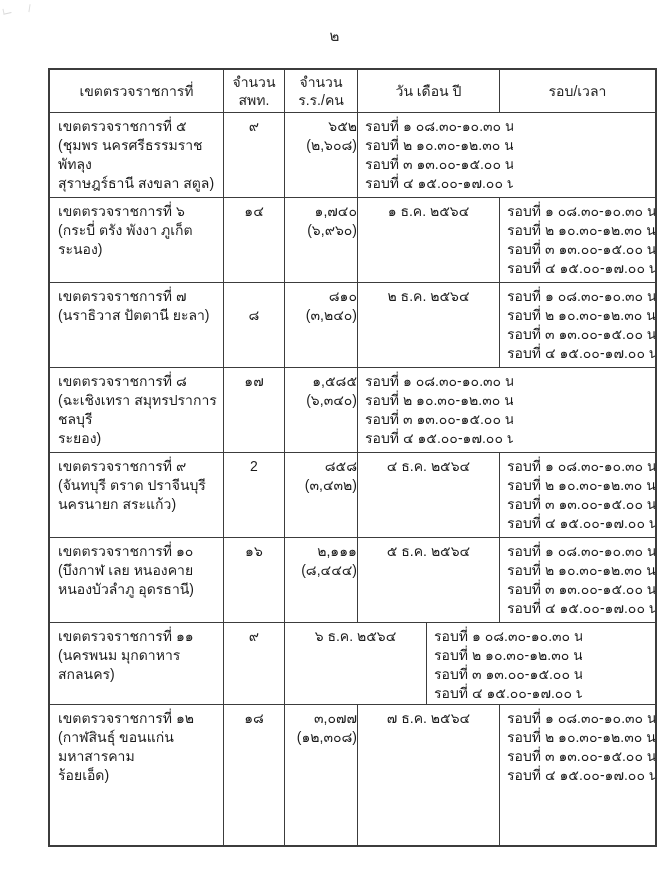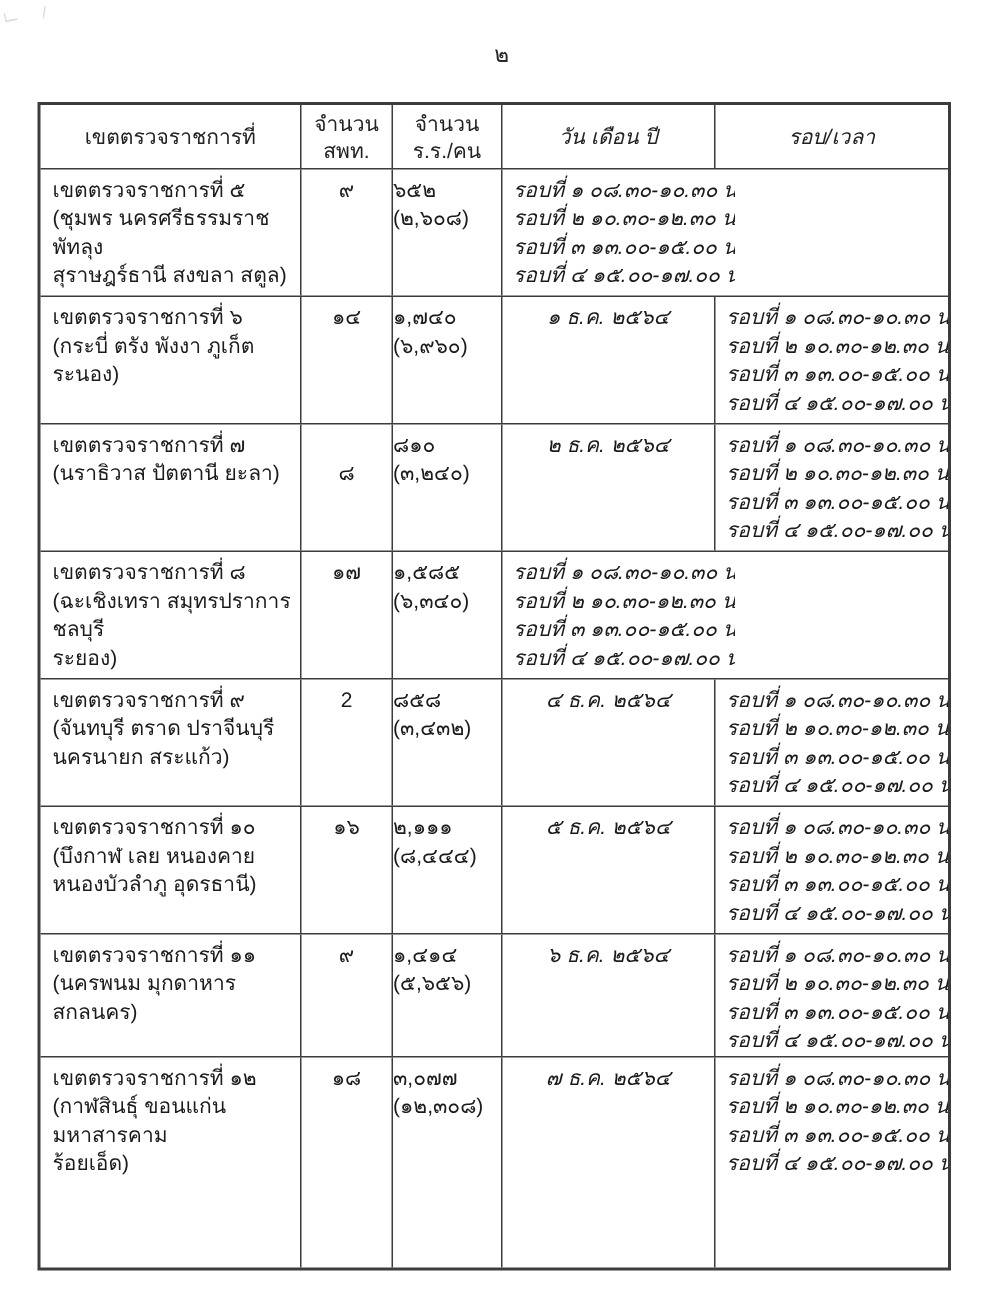--- a/index.html
+++ b/index.html
@@ -20,40 +20,40 @@
   }
   .artifact-b {
     position: absolute; left: 26px; top: 4px; width: 4px; height: 8px;
     border-right: 1px solid #bdbdbd; opacity: .5; transform: rotate(8deg);
   }
   .page-number {
     position: absolute; top: 24px; left: 0; width: 669px;
     text-align: center; font-size: 15px; color: #2a2a2a;
   }
   .doc-table {
-    position: absolute; left: 25px; top: 68px;
+    position: absolute; left: 48px; top: 68px;
     width: 605px;
     border: 2px solid #3c3c3c;
     background: #fff;
     box-sizing: content-box;
   }
   .trow { display: flex; border-bottom: 1px solid #3c3c3c; }
   .trow:last-child { border-bottom: none; }
   .cell {
     border-right: 1px solid #3c3c3c;
     font-size: 14px; line-height: 19px;
     padding-top: 4px;
     overflow: hidden;
   }
   .cell:last-child { border-right: none; }
   .c1 { width: 174px; padding-left: 8px; padding-right: 5px; }
   .c2 { width: 61px;  text-align: center; }
-  .c3 { width: 73px;  text-align: left; }
-  .c4 { width: 142px; text-align: center; font-style: italic; }
-  .c5 { width: 155px; padding-left: 7px; white-space: nowrap; font-style: italic; }
+  .c3 { width: 73px;  text-align: right; }
+  .c4 { width: 142px; text-align: center; }
+  .c5 { width: 155px; padding-left: 7px; white-space: nowrap; }
   .header .cell {
     display: flex; align-items: center; justify-content: center;
     text-align: center; white-space: pre-line;
     padding: 0; font-size: 14px; line-height: 18px; color: #222;
   }
   .zone-title { white-space: pre-line; }
   .zone-provinces { white-space: pre-line; }
   .drop-one-line { padding-top: 23px; }
   .rounds-line { white-space: nowrap; }
 </style>
@@ -192,24 +192,20 @@
       <div class="rounds-line">รอบที่ ๔ ๑๕.๐๐-๑๗.๐๐ น.</div>
     </div>
   </div>
 
   <div class="trow" style="height:82px">
     <div class="cell c1">
       <div class="zone-title">เขตตรวจราชการที่ ๑๑</div>
       <div class="zone-provinces">(นครพนม มุกดาหาร สกลนคร)</div>
     </div>
     <div class="cell c2">๙</div>
-    <div class="cell c3">
-      <div>๑,๔๑๔</div>
-      <div>(๕,๖๕๖)</div>
-    </div>
     <div class="cell c4">๖ ธ.ค. ๒๕๖๔</div>
     <div class="cell c5">
       <div class="rounds-line">รอบที่ ๑ ๐๘.๓๐-๑๐.๓๐ น.</div>
       <div class="rounds-line">รอบที่ ๒ ๑๐.๓๐-๑๒.๓๐ น.</div>
       <div class="rounds-line">รอบที่ ๓ ๑๓.๐๐-๑๕.๐๐ น.</div>
       <div class="rounds-line">รอบที่ ๔ ๑๕.๐๐-๑๗.๐๐ น.</div>
     </div>
   </div>
 
   <div class="trow" style="height:140px">

